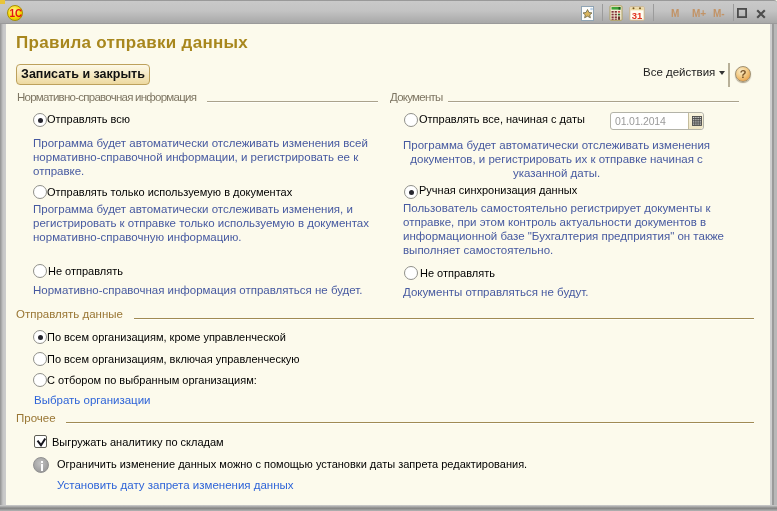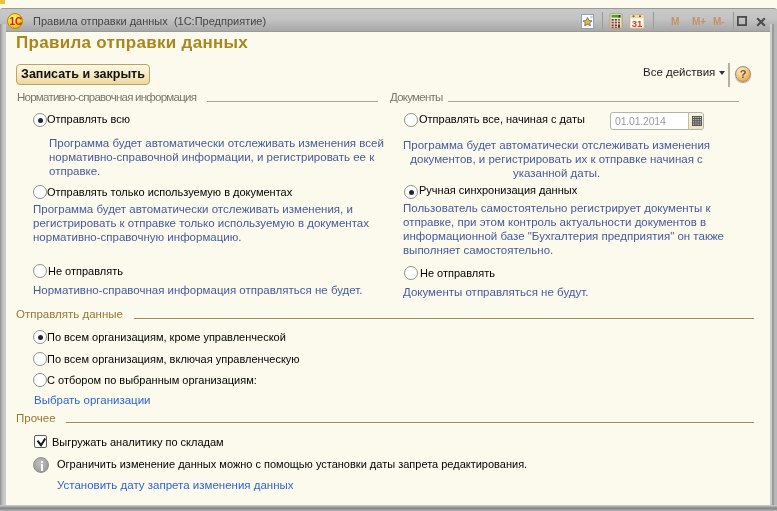--- a/index.html
+++ b/index.html
@@ -1,19 +1,19 @@
 <!DOCTYPE html>
 <html><head>
 <meta charset="utf-8">
 <style>
 * { margin:0; padding:0; box-sizing:border-box; }
 html,body { width:777px; height:511px; overflow:hidden; }
 body { font-family:"Liberation Sans", sans-serif; position:relative; background:#fcfaec; }
 .titlebar {
-  position:absolute; left:0; top:8px; width:777px; height:24px;
+  position:absolute; left:0; top:0; width:777px; height:24px;
   background:linear-gradient(#c9c9c9, #c3c3c3 45%, #a8a8a8);
   border-top:1px solid #999;
   border-bottom:1px solid #9a9a9a;
   border-radius:3px 3px 0 0;
 }
 .title-text { position:absolute; left:33px; top:6px; font-size:11px; color:#454545; }
 .logo { position:absolute; left:7px; top:4px; width:16px; height:16px; border-radius:50%;
   background:radial-gradient(circle at 42% 35%, #fff4a0, #f8d800 55%, #c8a300);
   border:1px solid #a89000; }
 .logo span { position:absolute; left:1.5px; top:2px; font-size:10px; font-weight:bold; color:#e41414; }
@@ -72,21 +72,20 @@
   border:1px solid #919191; }
 .info-icon::before { content:""; position:absolute; left:7px; top:2.5px; width:2px; height:2px; background:#fdfdfd; }
 .info-icon::after { content:""; position:absolute; left:7px; top:5.5px; width:2px; height:7px; background:#fdfdfd; }
 </style>
 </head>
 <body>
   <div class="titlebar">
     <div class="logo">
       <span>1С</span>
     </div>
-    <div class="title-text">Правила отправки данных&nbsp; (1С:Предприятие)</div>
     <div class="tb-sep" style="left:602px;"></div>
     <div class="tb-sep" style="left:653px;"></div>
     <div class="tb-sep" style="left:733px;"></div>
     <svg style="position:absolute; left:580px; top:5px;" width="15" height="16" viewBox="0 0 15 16">
       <rect x="1.5" y="0.5" width="12" height="14" fill="#fcfcfa" stroke="#90a4b4" stroke-width="1"></rect>
       <circle cx="11.5" cy="3" r="1.3" fill="#b8d0e8"></circle>
       <path d="M7.5 3.5 L9 6.5 L12 6.9 L9.7 8.9 L10.4 11.8 L7.5 10.2 L4.6 11.8 L5.3 8.9 L3 6.9 L6 6.5 Z" fill="#d9b55e" stroke="#6a6448" stroke-width="0.8"></path>
     </svg>
     <svg style="position:absolute; left:609px; top:4px;" width="14" height="16" viewBox="0 0 14 16">
       <rect x="1" y="0.8" width="12" height="14.5" rx="1" fill="#f4eed6" stroke="#b0a060"></rect>
@@ -134,21 +133,21 @@
   <div class="toolbar-sep"></div>
   <div class="help-icon">?</div>
 
   <div class="group-label glabel-a" style="left:17px; top:91px;">Нормативно-справочная информация</div>
   <div class="group-line gline-a" style="left:207px; top:101px; width:171px;"></div>
   <div class="group-label glabel-a" style="left:390px; top:91px;">Документы</div>
   <div class="group-line gline-a" style="left:448px; top:101px; width:291px;"></div>
 
   <div class="radio sel" style="left:33px; top:113px;"></div>
   <div class="rlabel" style="left:47px; top:113px;">Отправлять всю</div>
-  <div class="desc" style="left:33px; top:136px;margin-left:16px;">Программа будет автоматически отслеживать изменения всей<br>нормативно-справочной информации, и регистрировать ее к<br>отправке.</div>
+  <div class="desc" style="left:33px; top:136px;">Программа будет автоматически отслеживать изменения всей<br>нормативно-справочной информации, и регистрировать ее к<br>отправке.</div>
   <div class="radio" style="left:33px; top:185px;"></div>
   <div class="rlabel" style="left:47px; top:185.5px;">Отправлять только используемую в документах</div>
   <div class="desc" style="left:33px; top:202px;">Программа будет автоматически отслеживать изменения, и<br>регистрировать к отправке только используемую в документах<br>нормативно-справочную информацию.</div>
   <div class="radio" style="left:33px; top:264px;"></div>
   <div class="rlabel" style="left:48px; top:265px;">Не отправлять</div>
   <div class="desc" style="left:33px; top:283px;">Нормативно-справочная информация отправляться не будет.</div>
 
   <div class="radio" style="left:404px; top:113px;"></div>
   <div class="rlabel" style="left:419px; top:113px;">Отправлять все, начиная с даты</div>
   <div class="datefield">

